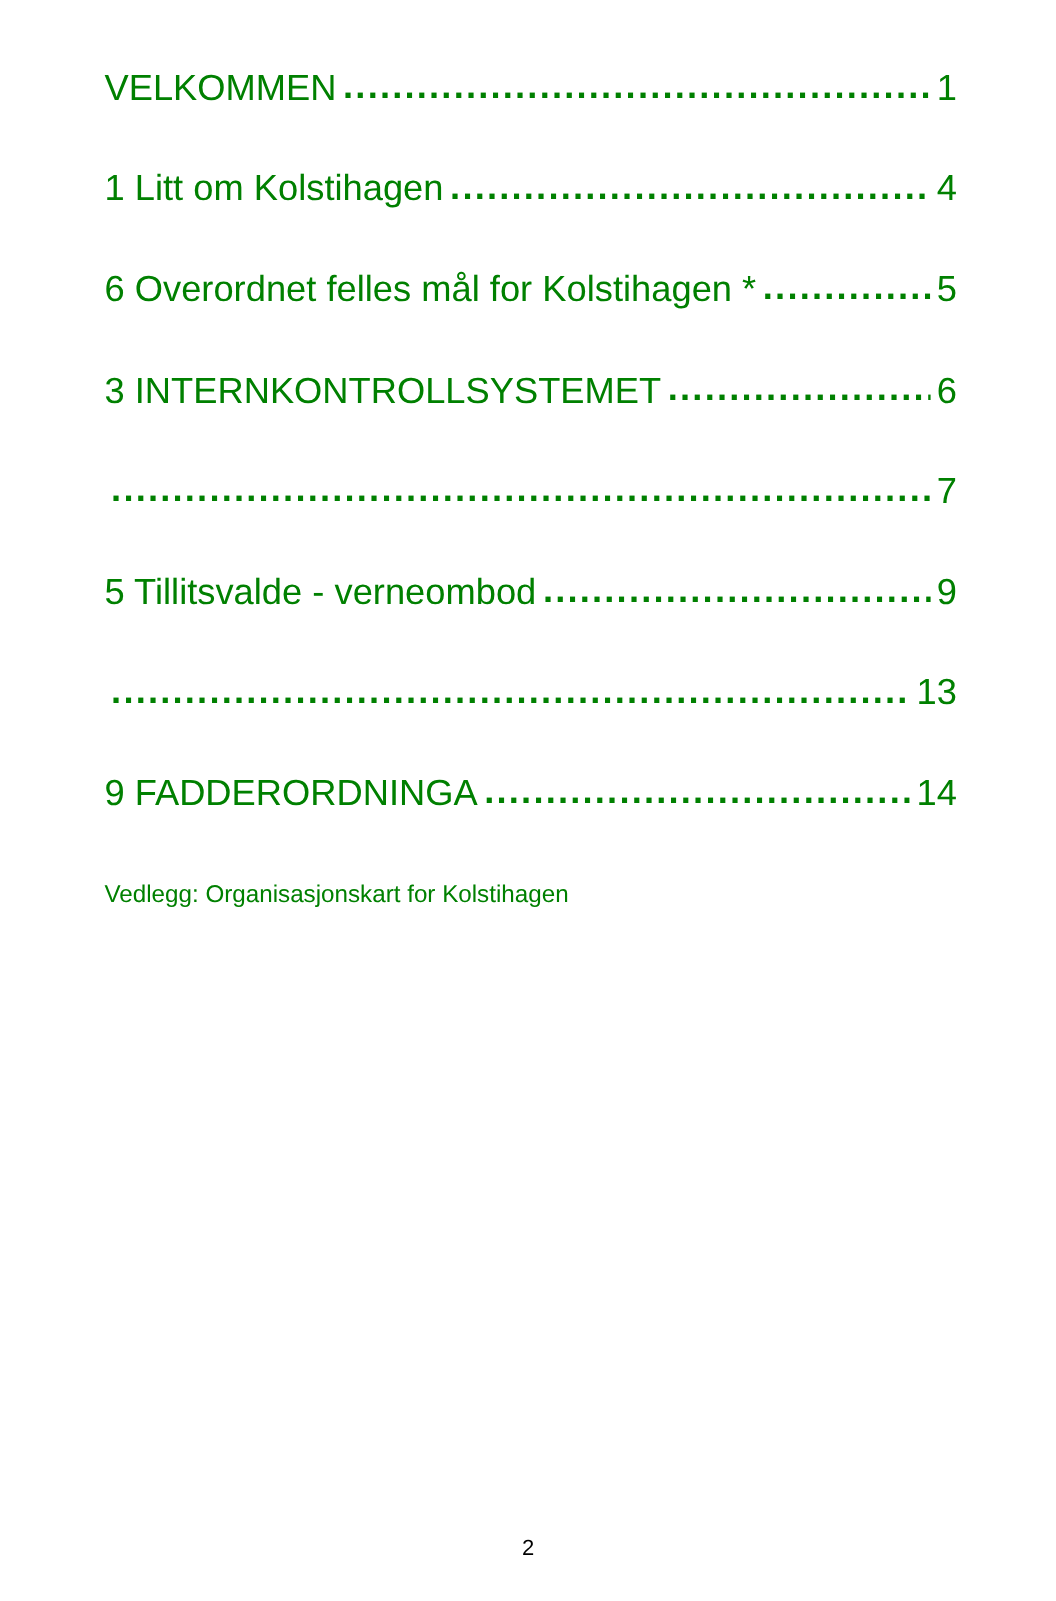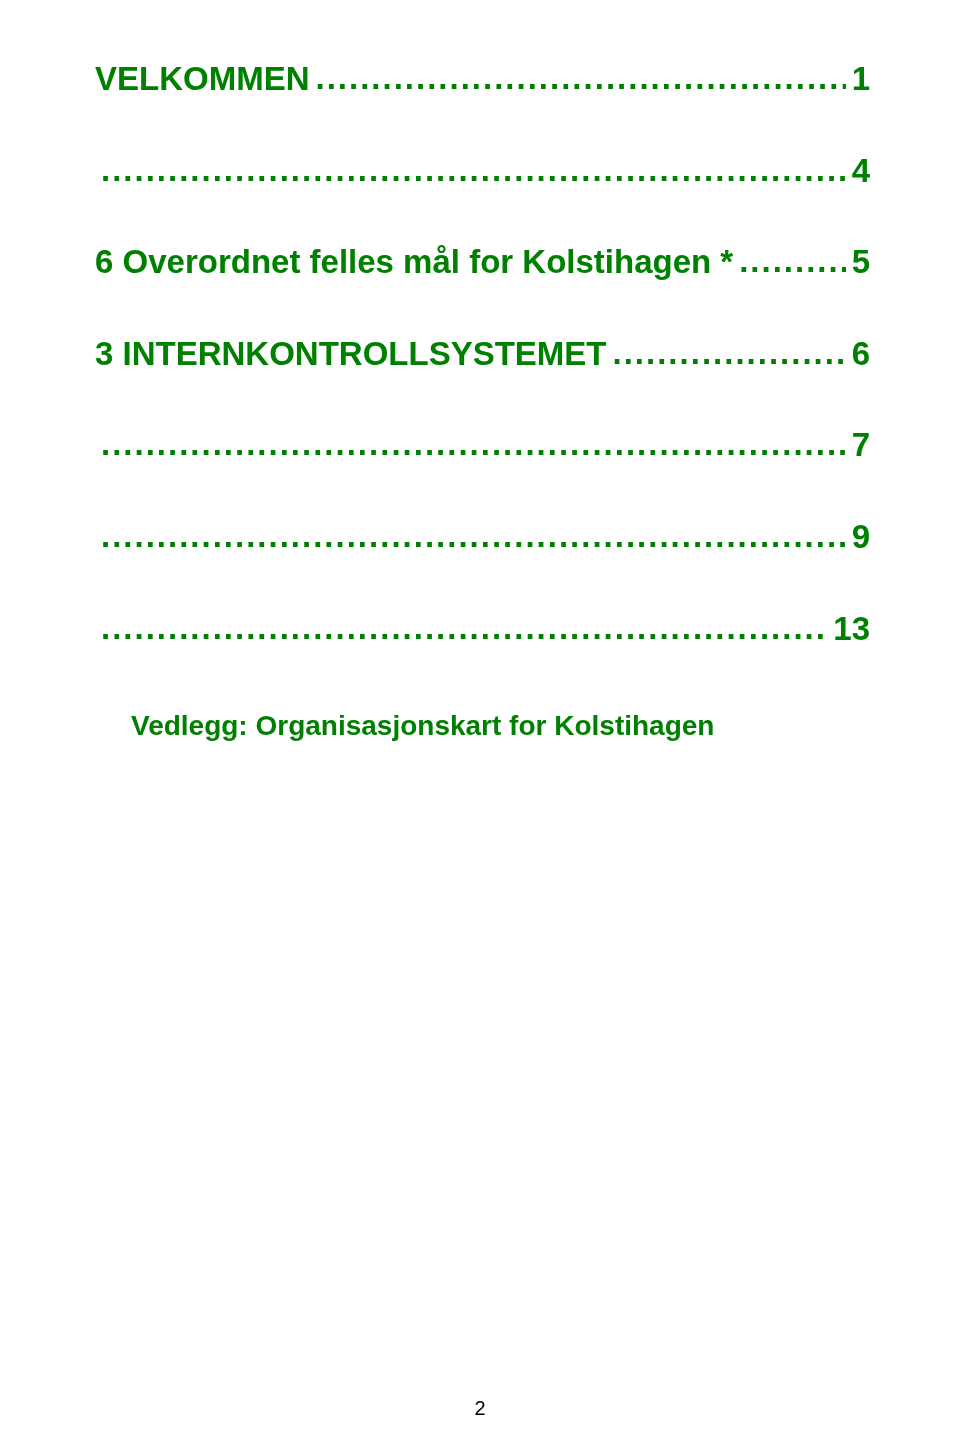--- a/index.html
+++ b/index.html
@@ -8,24 +8,24 @@
     height: 1455px;
     background: #fff;
     font-family: "Comic Sans MS", cursive, sans-serif;
     color: #008000;
     padding: 60px 90px 50px 95px;
     position: relative;
   }
   .toc { list-style: none; }
   .toc-row {
     display: flex;
-    align-items: flex-start;
+    align-items: center;
     margin-bottom: 52px;
     font-size: 33px;
-    font-weight: bold;
+    font-weight: normal;
     white-space: nowrap;
   }
   .toc-label { flex: 0 0 auto; }
   .leader {
     flex: 1 1 auto;
     overflow: hidden;
     margin: 0 6px;
     position: relative;
     height: 1.2em;
   }
@@ -33,25 +33,24 @@
     content: "..........................................................................................................................................................";
     position: absolute;
     left: 0;
     bottom: 0.08em;
     letter-spacing: 2px;
     color: #008000;
     font-weight: bold;
   }
   .toc-page { flex: 0 0 auto; }
   .appendix {
-    font-size: 28px;
-    font-weight: bold;
+    font-size: 22px;
+    font-weight: normal;
     margin-top: 8px;
     line-height: 1.8;
-    margin-left: 36px;
   }
   .appendix-line2 { margin-top: 42px; }
   .page-num {
     position: absolute;
     bottom: 35px;
     left: 50%;
     transform: translateX(-50%);
     color: #000;
     font-family: Arial, sans-serif;
     font-size: 20px;
@@ -61,44 +60,51 @@
 </head>
 <body>
 
 <ul class="toc">
   <li class="toc-row">
     <span class="toc-label">VELKOMMEN</span>
     <span class="leader"></span>
     <span class="toc-page">1</span>
   </li>
   <li class="toc-row">
+    <span class="toc-label">1 Litt om Kolstihagen</span>
     <span class="leader"></span>
     <span class="toc-page">4</span>
   </li>
   <li class="toc-row">
     <span class="toc-label">6 Overordnet felles mål for Kolstihagen *</span>
     <span class="leader"></span>
     <span class="toc-page">5</span>
   </li>
   <li class="toc-row">
     <span class="toc-label">3 INTERNKONTROLLSYSTEMET</span>
     <span class="leader"></span>
     <span class="toc-page">6</span>
   </li>
   <li class="toc-row">
     <span class="leader"></span>
     <span class="toc-page">7</span>
   </li>
   <li class="toc-row">
+    <span class="toc-label">5 Tillitsvalde - verneombod</span>
     <span class="leader"></span>
     <span class="toc-page">9</span>
   </li>
   <li class="toc-row">
     <span class="leader"></span>
     <span class="toc-page">13</span>
+  </li>
+  <li class="toc-row">
+    <span class="toc-label">9 FADDERORDNINGA</span>
+    <span class="leader"></span>
+    <span class="toc-page">14</span>
   </li>
 </ul>
 
 <div class="appendix">
   <div>Vedlegg: Organisasjonskart for Kolstihagen</div>
 </div>
 
 <div class="page-num">2</div>
 
 </body></html>

